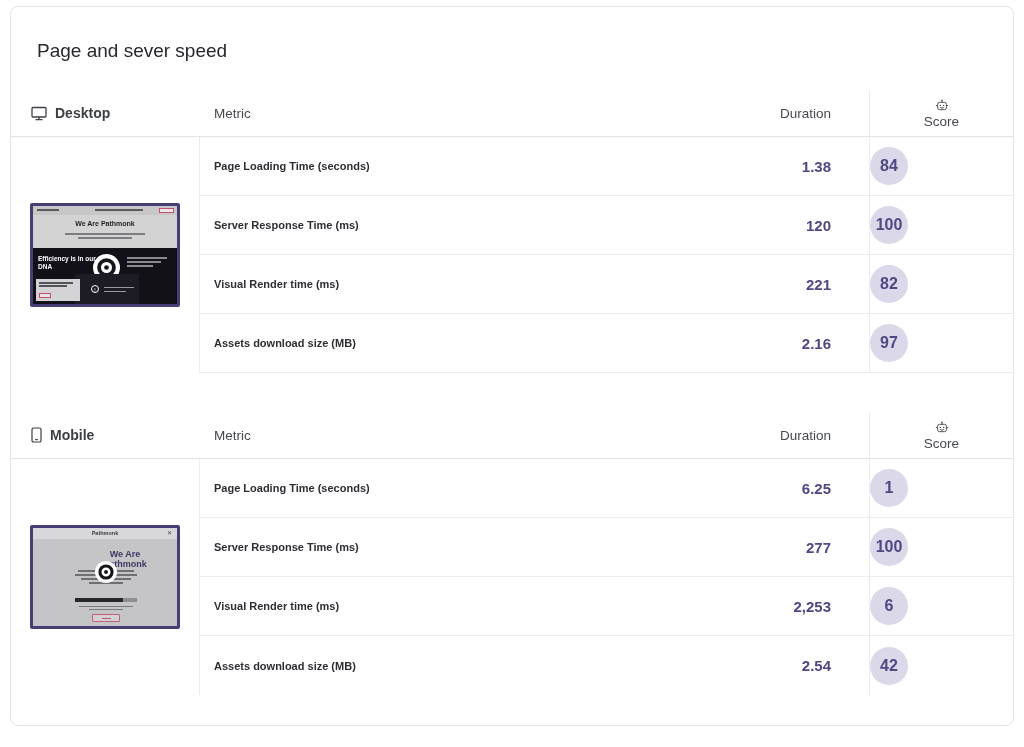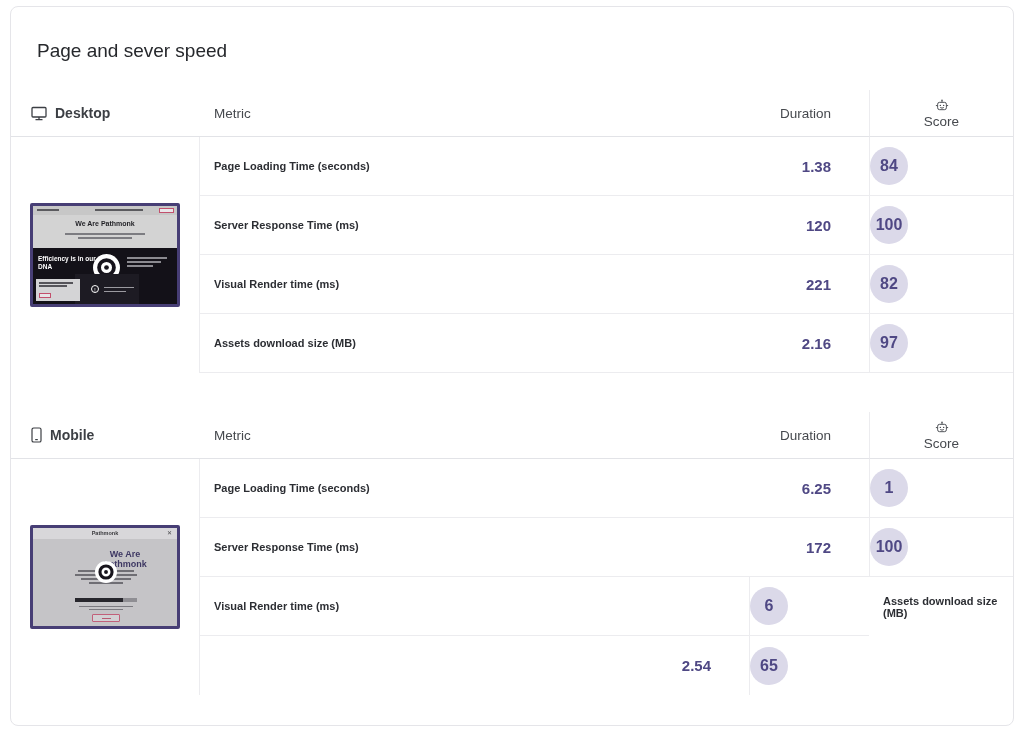--- a/index.html
+++ b/index.html
@@ -269,29 +269,30 @@
       </div>
     </div>
 
     <div class="cell c-metric">Page Loading Time (seconds)</div>
     <div class="cell c-dur">6.25</div>
     <div class="cell c-score">
         <span class="badge">1</span>
       </div>
 
     <div class="cell c-metric">Server Response Time (ms)</div>
-    <div class="cell c-dur">172</div>
+    <div class="cell c-dur">277</div>
     <div class="cell c-score">
         <span class="badge">100</span>
       </div>
 
     <div class="cell c-metric">Visual Render time (ms)</div>
+    <div class="cell c-dur">2,253</div>
     <div class="cell c-score">
         <span class="badge">6</span>
       </div>
 
     <div class="cell c-metric nob">Assets download size (MB)</div>
     <div class="cell c-dur nob">2.54</div>
     <div class="cell c-score nob">
-        <span class="badge">65</span>
+        <span class="badge">42</span>
       </div>
   </div>
 </div>
 
 </body></html>

